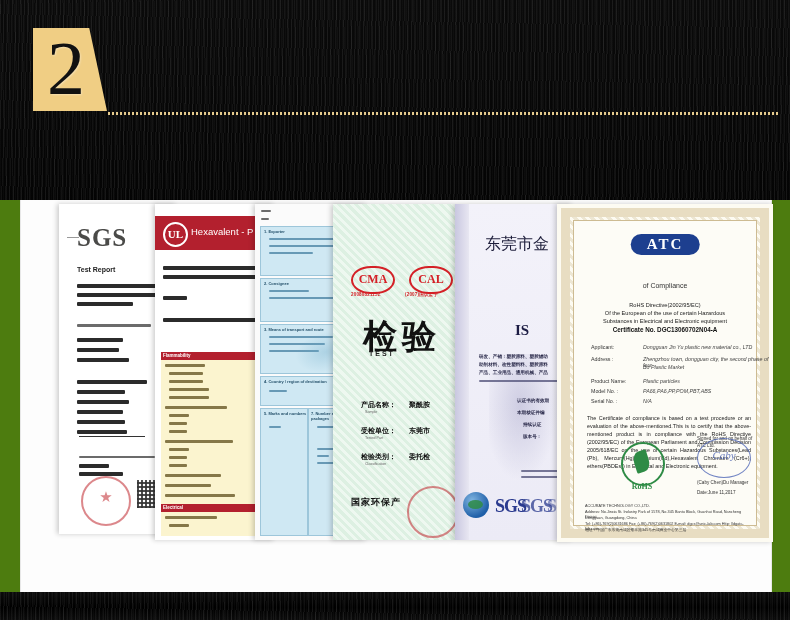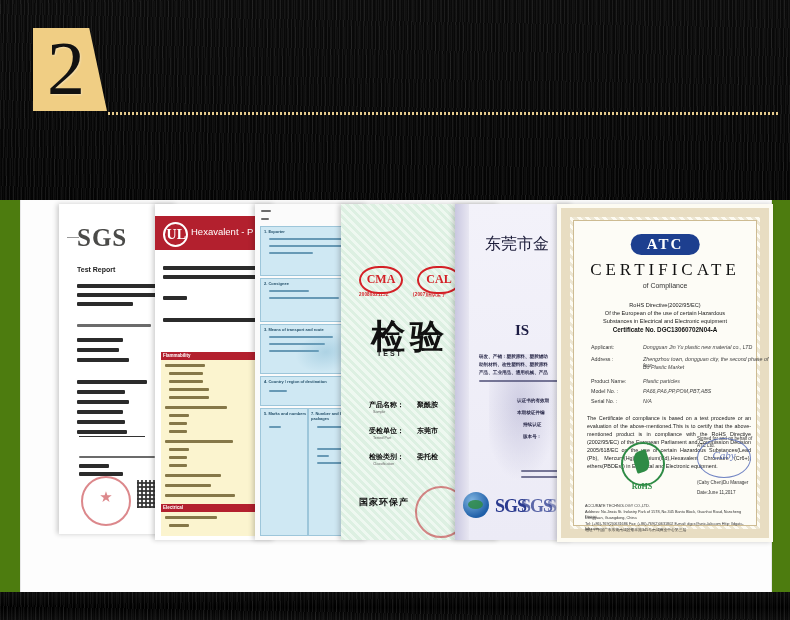--- a/index.html
+++ b/index.html
@@ -54,39 +54,39 @@
          color:#c0272d;font-size:15px;}
   .qr{position:absolute;left:78px;top:276px;width:28px;height:28px;
       background:repeating-linear-gradient(90deg,#222 0 2px,#fff 2px 4px),
                  repeating-linear-gradient(0deg,#222 0 2px,#fff 2px 4px);
       background-blend-mode:multiply;opacity:.8;}
 
   
   .d-ul{left:96px;width:120px;height:336px;}
   .ul-band{position:absolute;left:0;top:12px;width:120px;height:34px;background:#b3202e;}
   .ul-mark{position:absolute;left:8px;top:18px;width:21px;height:21px;border-radius:50%;
-           border:2px solid #fff;color:#fff;font-size:14px;font-weight:bold;text-align:right;
+           border:2px solid #fff;color:#fff;font-size:11px;font-weight:bold;text-align:center;
            line-height:21px;font-family:"Liberation Serif",serif;}
   .ul-band-t{position:absolute;left:36px;top:22px;color:#fff;font-size:9.5px;white-space:nowrap;}
   .ul-yel{position:absolute;left:6px;top:148px;width:114px;height:184px;background:#fbf4cf;}
   .ul-red{position:absolute;left:0;width:114px;height:8px;background:#b3202e;}
   .ul-red-t{position:absolute;left:2px;top:1px;color:#fff;font-size:4.5px;font-weight:bold;}
 
   
   .d-co{left:196px;width:112px;height:336px;background:#fbfbfb;}
   .co-box{position:absolute;left:5px;background:#cfe8f3;border:.6px solid #9dc6da;}
   .co-n{position:absolute;font-size:4px;color:#24506a;font-weight:bold;}
   .co-l{position:absolute;height:2.2px;background:#2f6f94;opacity:.65;border-radius:1px;}
   .co-wm{position:absolute;left:40px;top:128px;width:62px;height:40px;
          background:radial-gradient(ellipse at 50% 50%,rgba(110,170,200,.35),rgba(255,255,255,0) 70%);
          transform:rotate(-12deg);}
 
   
-  .d-gr{left:282px;width:122px;height:336px;
-        background:repeating-linear-gradient(45deg,#ddf0e2 0 3px,#eef8f0 3px 6px);padding-left:36px;}
+  .d-gr{left:274px;width:122px;height:336px;
+        background:repeating-linear-gradient(45deg,#ddf0e2 0 3px,#eef8f0 3px 6px);}
   .cma{position:absolute;top:62px;width:40px;height:24px;border:2px solid #d42026;
        border-radius:50%/55%;color:#d42026;font-size:12px;font-weight:bold;text-align:center;
        line-height:22px;font-family:"Liberation Serif",serif;}
   .cma-n{position:absolute;top:88px;font-size:4.5px;color:#d42026;font-weight:bold;letter-spacing:.2px;}
   .gr-big{position:absolute;left:30px;top:110px;font-size:34px;font-weight:bold;color:#111;
           letter-spacing:5px;white-space:nowrap;}
   .gr-sub{position:absolute;left:36px;top:146px;font-size:7px;font-weight:bold;color:#222;letter-spacing:2px;}
   .gr-f{position:absolute;font-size:7px;font-weight:bold;color:#111;white-space:nowrap;}
   .gr-fe{position:absolute;font-size:3.6px;color:#666;}
   .gr-seal{position:absolute;left:18px;top:292px;font-size:9px;font-weight:bold;color:#111;
@@ -301,21 +301,20 @@
           <div class="globe"></div>
           <div class="sgs-b">SGS</div>
           <div class="sgs-b" style="left:66px;opacity:.75">SGS</div>
           <div class="sgs-b" style="left:92px;opacity:.5">SGS</div>
         </div>
 
         <div class="doc d-atc">
           <div class="atc-b1"></div>
           <div class="atc-b2"></div>
           <div class="atc-logo">ATC</div>
-          <div class="atc-h">CERTIFICATE</div>
           <div class="atc-s">of Compliance</div>
           <div class="atc-c" style="top:98px">RoHS Directive(2002/95/EC)</div>
           <div class="atc-c" style="top:106px">Of the European of the use of certain Hazardous</div>
           <div class="atc-c" style="top:114px">Substances in Electrical and Electronic equipment</div>
           <div class="atc-cn">Certificate No. DGC13060702N04-A</div>
           <div class="atc-k" style="top:140px">Applicant:</div>
           <div class="atc-v" style="top:140px">Dongguan Jin Yu plastic new material co., LTD</div>
           <div class="atc-k" style="top:152px">Address :</div>
           <div class="atc-v" style="top:152px">Zhengzhou town, dongguan city, the second phase of four</div>
           <div class="atc-v" style="top:160px">Bo Plastic Market</div>

